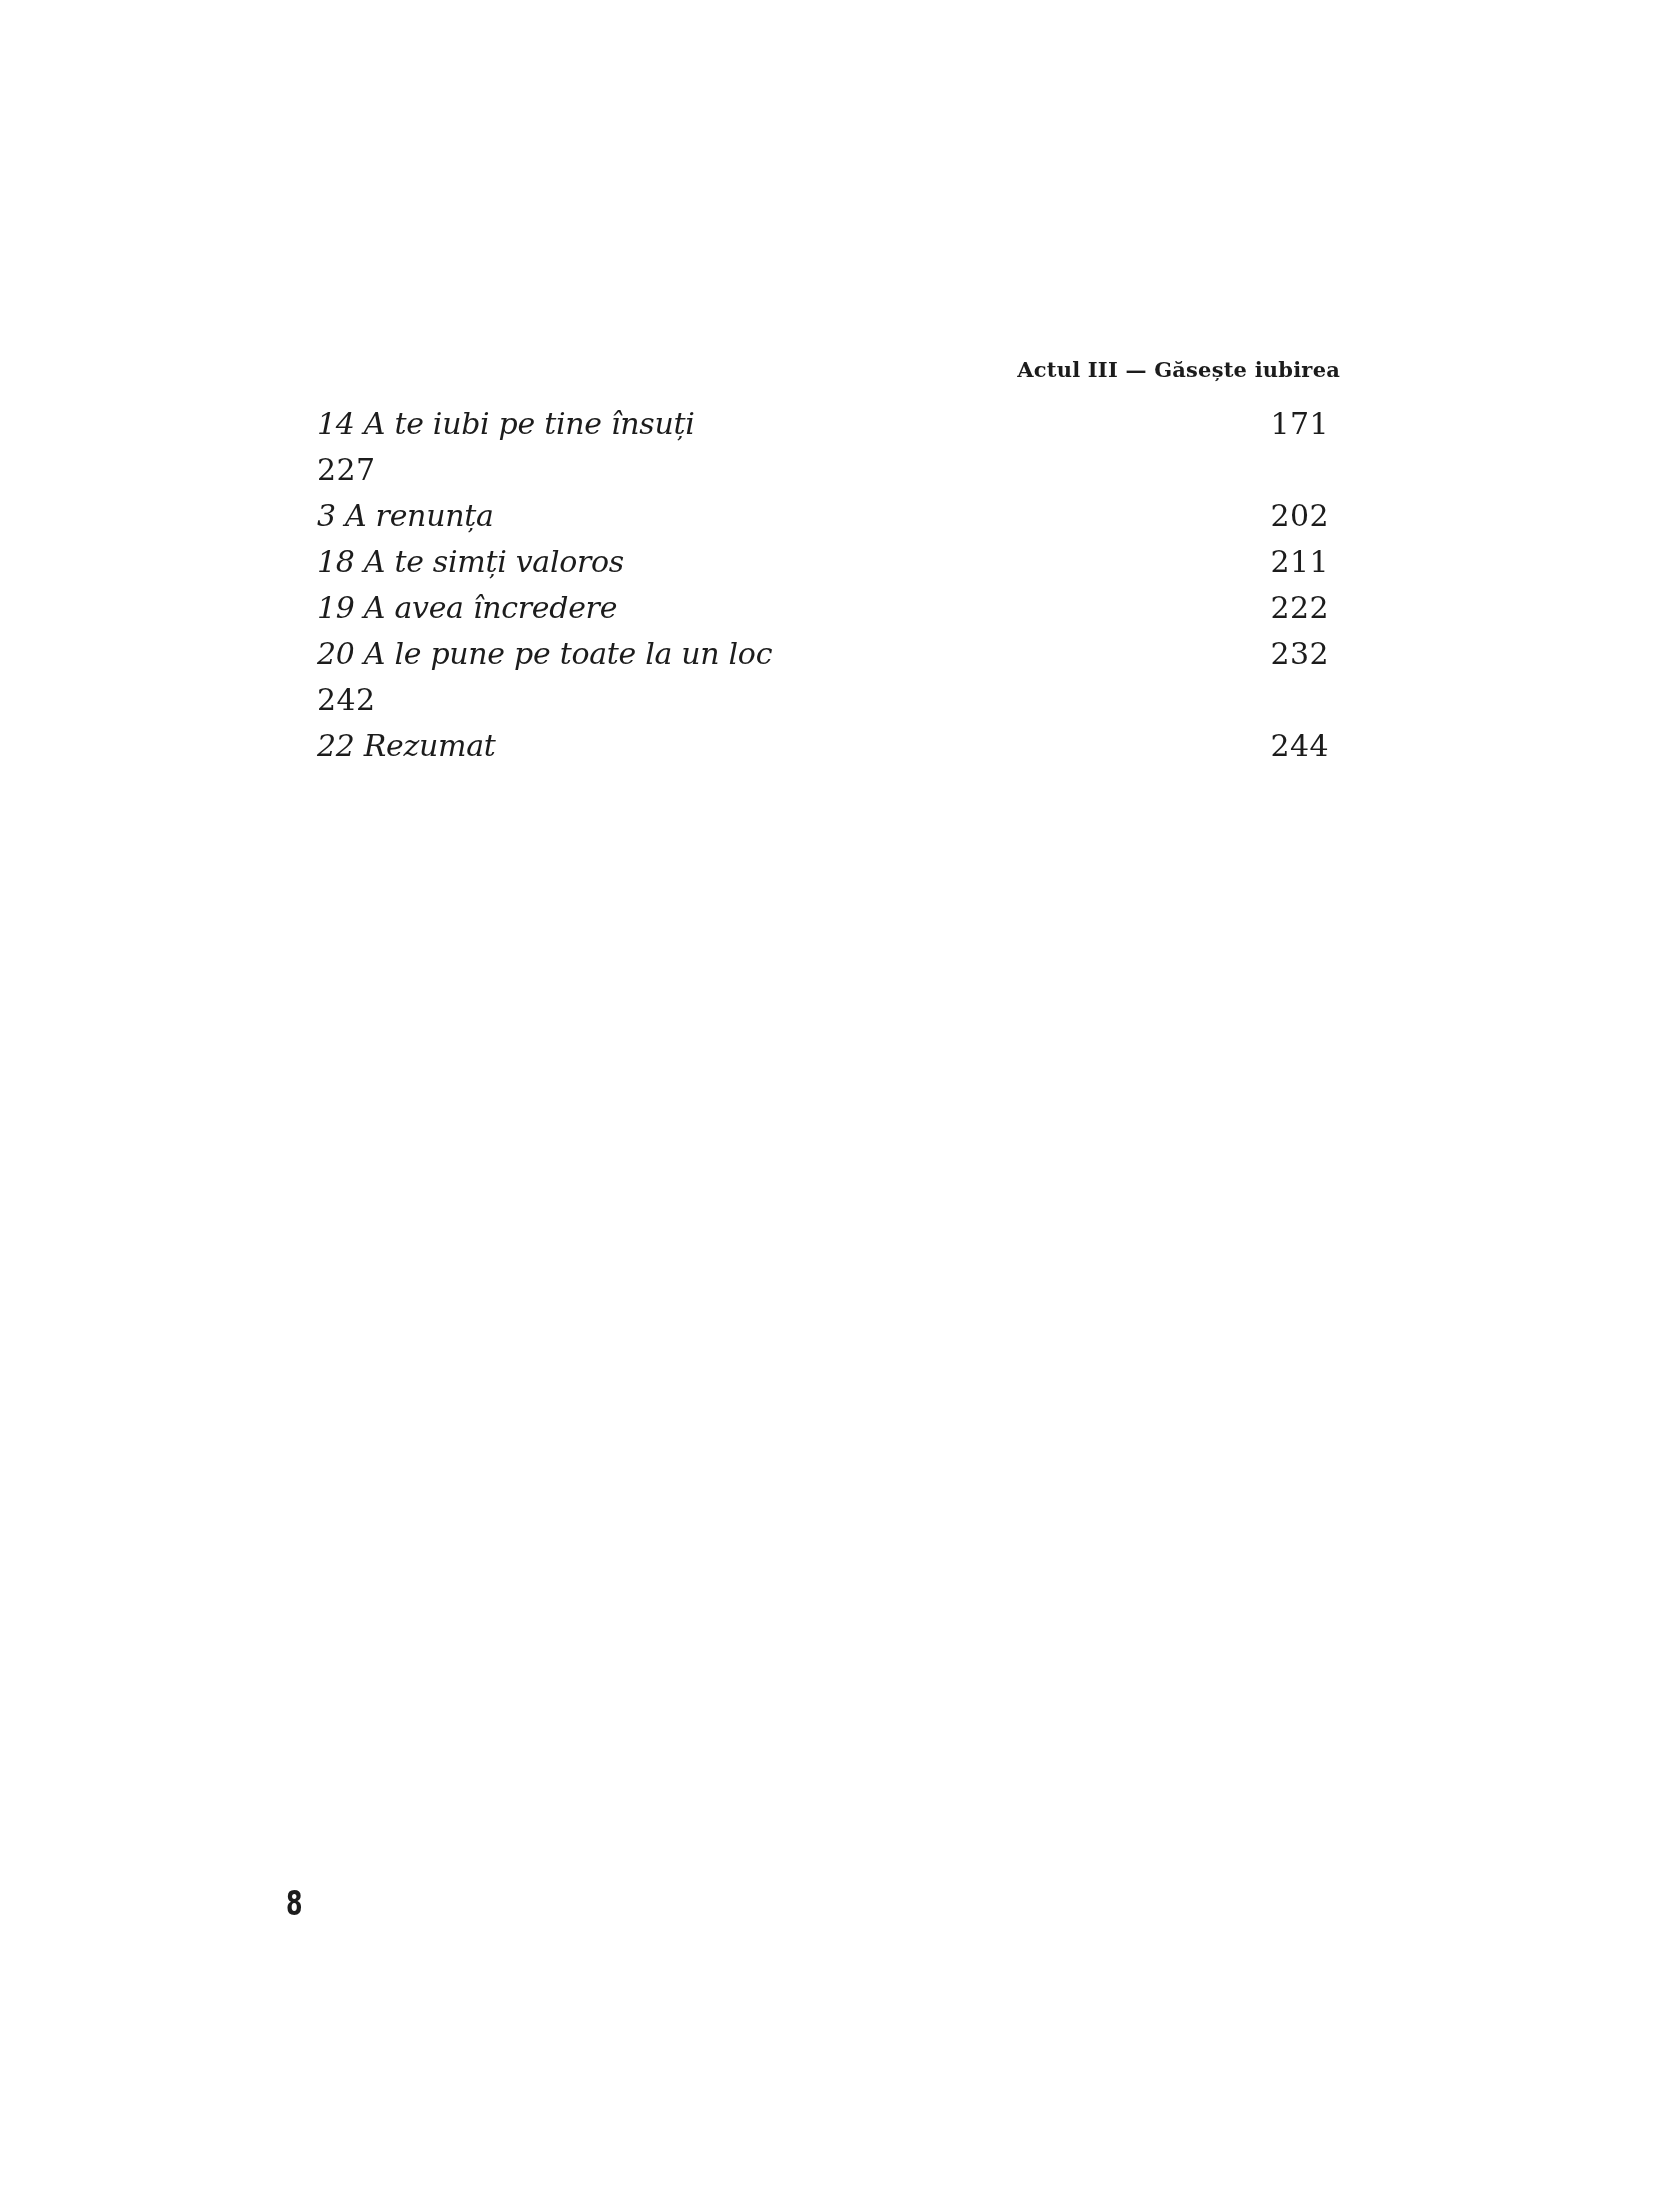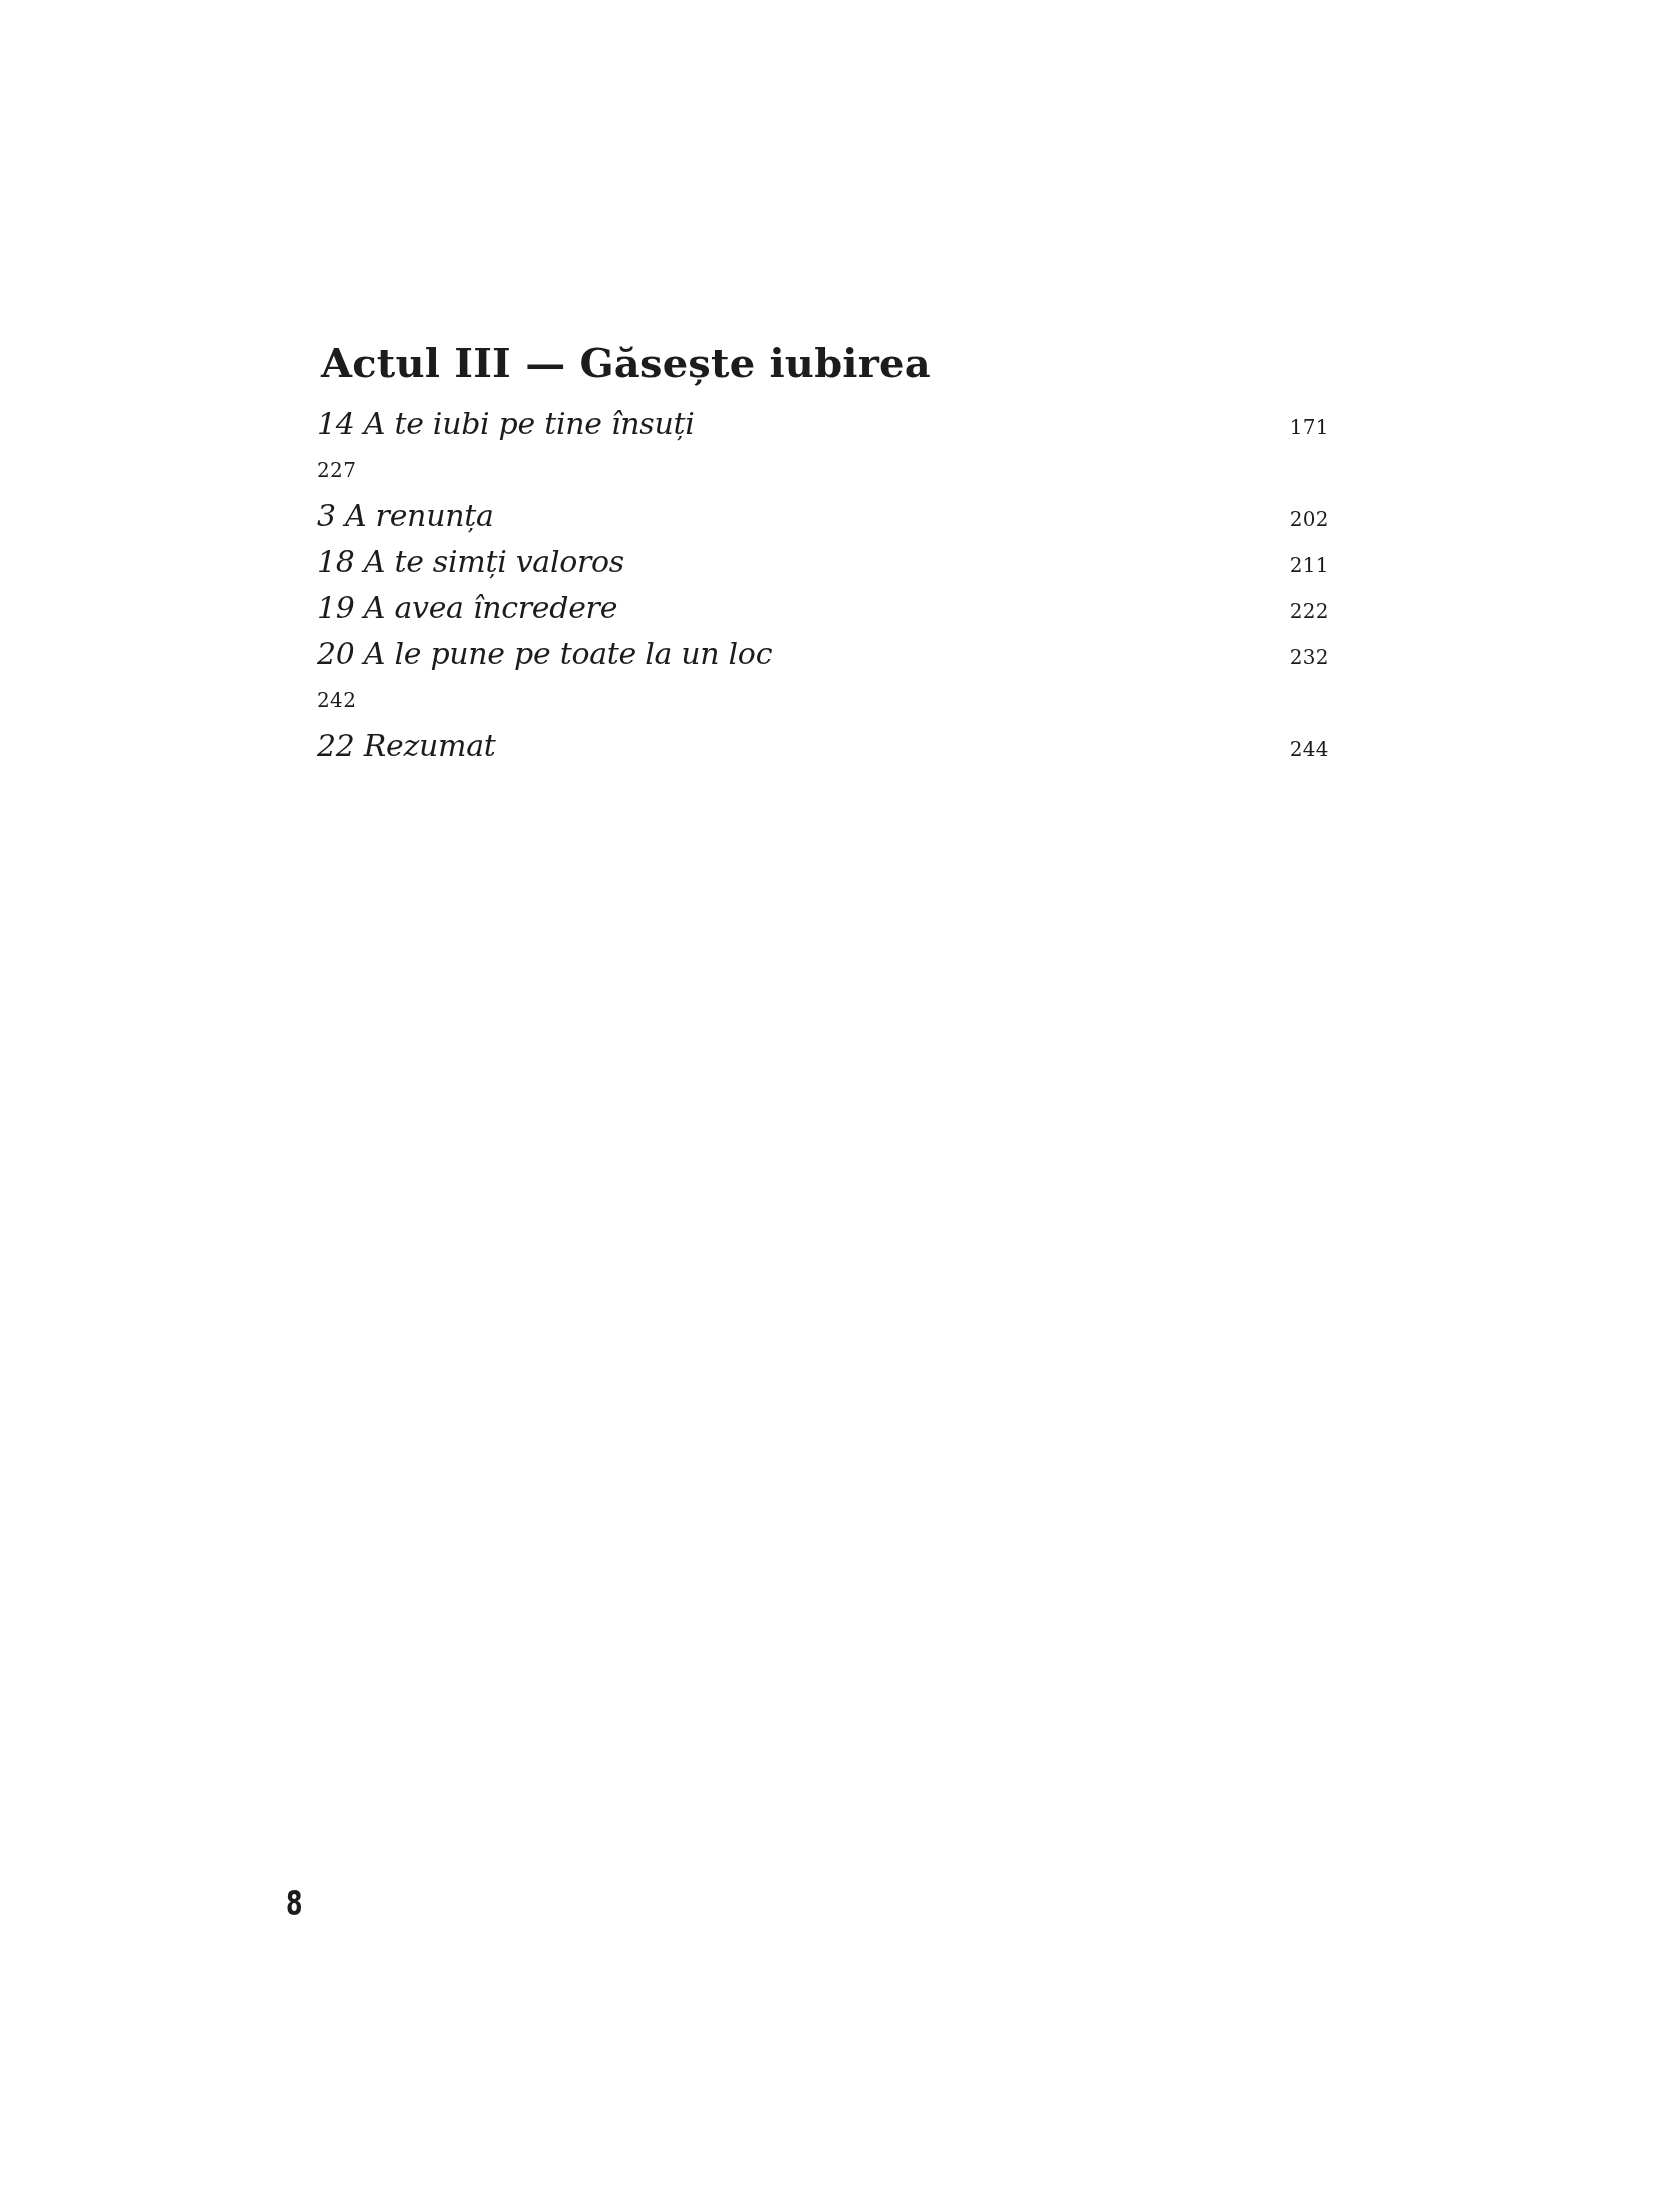--- a/index.html
+++ b/index.html
@@ -15,23 +15,23 @@
     background: #ffffff;
     color: #1c1c1c;
     font-family: "DejaVu Serif", "Liberation Serif", serif;
     overflow: hidden;
   }
   .toc-title {
     position: absolute;
     left: 317px;
     width: 1012px;
     top: 339px;
-    margin: 4px;
-    text-align: left;
-    font-size: 40px;
+    margin: 11px;
+    text-align: right;
+    font-size: 21px;
     font-weight: bold;
     line-height: 40px;
     letter-spacing: 0.2px;
     white-space: nowrap;
   }
   .toc-list {
     position: absolute;
     left: 317px;
     width: 1012px;
     top: 401px;
@@ -47,21 +47,21 @@
     line-height: 46px;
     white-space: nowrap;
   }
   .toc-label {
     font-style: italic;
     font-size: 30px;
     letter-spacing: -0.3px;
   }
   .toc-page {
     font-style: normal;
-    font-size: 20px;
+    font-size: 30px;
     letter-spacing: 0.4px;
   }
   .toc-ack {
     position: absolute;
     left: 317px;
     width: 1012px;
     top: 856px;
     display: flex;
     justify-content: space-between;
     align-items: baseline;

